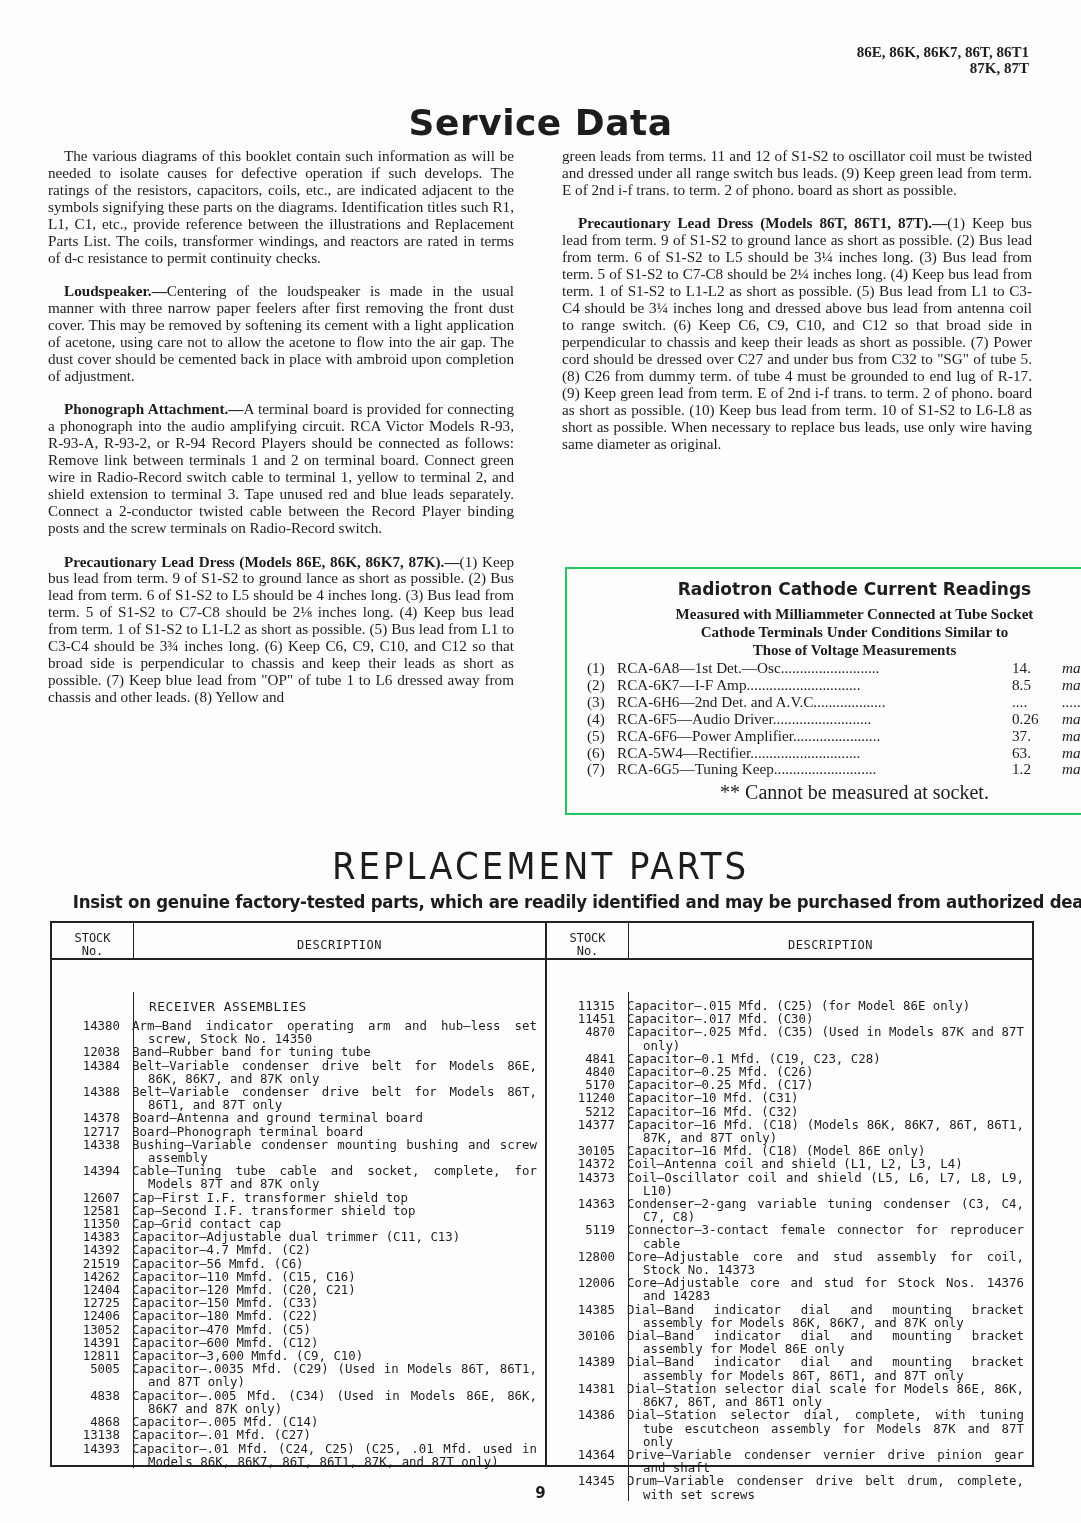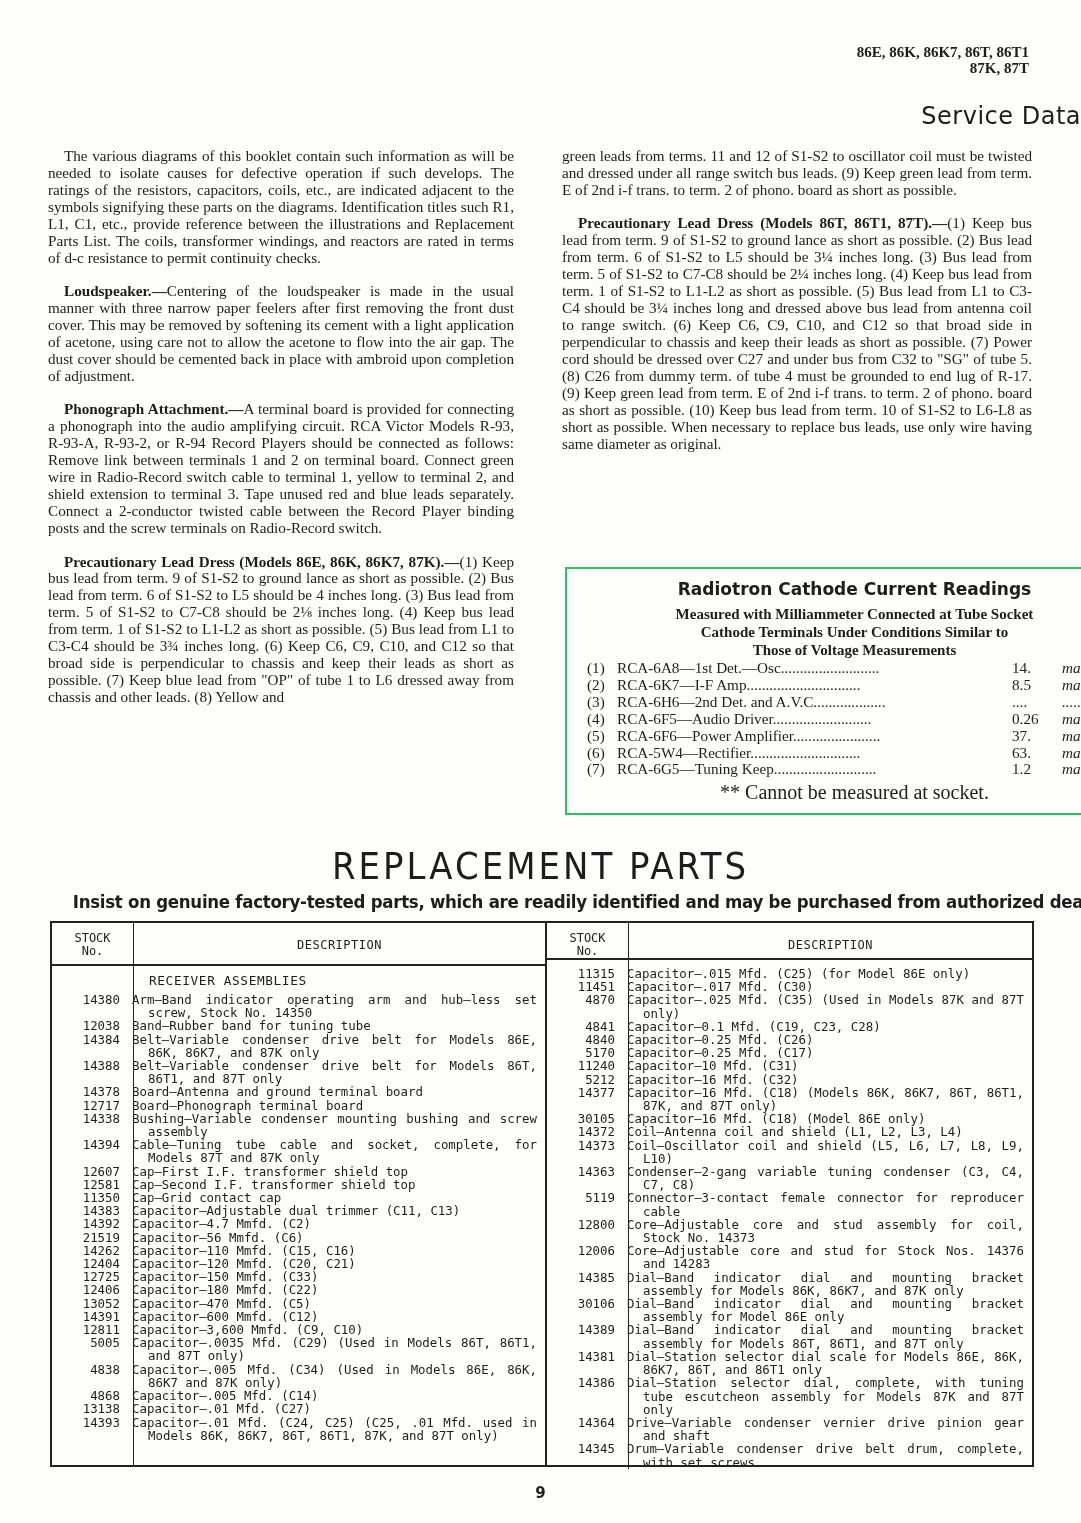--- a/index.html
+++ b/index.html
@@ -1,20 +1,20 @@
 <!DOCTYPE html>
 <html><head>
 <meta charset="utf-8">
 <style>
   * { box-sizing: border-box; margin: 0; padding: 0; }
   html, body { width: 1081px; height: 1523px; background: #fdfdfc; }
   body { position: relative; color: #1d1d1d; font-family: "Liberation Serif", "DejaVu Serif", serif; overflow: hidden; }
 
   .model-header { position: absolute; top: 44px; right: 52px; text-align: right; font-weight: bold; font-size: 15px; line-height: 16px; }
-  .service-title { position: absolute; top: 102px; left: 0; width: 1081px; text-align: right; font-family: "DejaVu Sans", sans-serif; font-weight: normal; font-size: 24px; letter-spacing: 0.5px; }
+  .service-title { position: absolute; top: 102px; left: 0; width: 1081px; text-align: center; font-family: "DejaVu Sans", sans-serif; font-weight: bold; font-size: 36px; letter-spacing: 0.5px; }
 
   .col { position: absolute; font-size: 15.2px; line-height: 16.95px; text-align: justify; }
   .col-left { left: 48px; top: 148px; width: 466px; }
   .col-right { left: 562px; top: 148px; width: 470px; }
   .col p { margin-bottom: 16.5px; text-indent: 16px; }
   .col p.cont { text-indent: 0; }
   .col b { font-weight: bold; }
 
   .readings-box { position: absolute; left: 565px; top: 567px; width: 567px; height: 248px; border: 2px solid #22c55e; padding: 8px 8px 0 20px; }
   .readings-title { text-align: center; font-family: "DejaVu Sans", sans-serif; font-weight: bold; font-size: 17px; margin-top: 2px; margin-bottom: 7px; }
@@ -23,21 +23,21 @@
   .reading-num { width: 30px; }
   .reading-label { flex: 1; overflow: hidden; }
   .reading-value { width: 50px; text-align: left; padding-right: 4px; }
   .reading-unit { width: 60px; font-style: italic; }
   .readings-note { text-align: center; font-size: 20px; margin-top: 3px; }
 
   .parts-title { position: absolute; top: 846px; left: 0; width: 1081px; text-align: center; font-family: "DejaVu Sans", sans-serif; font-size: 34px; letter-spacing: 3px; transform: scaleY(1.08); }
   .parts-subtitle { position: absolute; top: 892px; left: 48px; width: 990px; text-align: center; font-family: "DejaVu Sans", sans-serif; font-weight: bold; font-size: 17.5px; letter-spacing: -0.3px; white-space: nowrap; transform: scaleX(0.95); transform-origin: center; }
 
   .parts-table { position: absolute; top: 921px; left: 50px; width: 984px; height: 546px; border: 2px solid #222; display: flex; font-family: "DejaVu Sans Mono", "Liberation Mono", monospace; }
-  .half { position: relative; display: flex; flex-direction: column; }
+  .half { position: relative; display: flex; flex-direction: column; gap: 32px; }
   .half-left { width: 495px; border-right: 2px solid #222; }
   .half-right { flex: 1; }
   .thead { display: flex; height: 43px; border-bottom: 2px solid #222; font-size: 12px; }
   .th-stock { width: 82px; border-right: 1px solid #222; text-align: center; padding-top: 9px; line-height: 13px; }
   .th-desc { flex: 1; text-align: center; padding-top: 15px; letter-spacing: 0.5px; }
   .tbody { position: relative; flex: 1; }
   .tbody::before { content: ""; position: absolute; left: 81px; top: 0; bottom: 0; border-left: 1px solid #222; }
   .rows { padding-top: 7px; }
   .section-head { padding-left: 97px; font-size: 12.8px; letter-spacing: 0.6px; height: 20px; line-height: 16px; }
   .prow { display: flex; font-size: 12.4px; line-height: 13.2px; }

